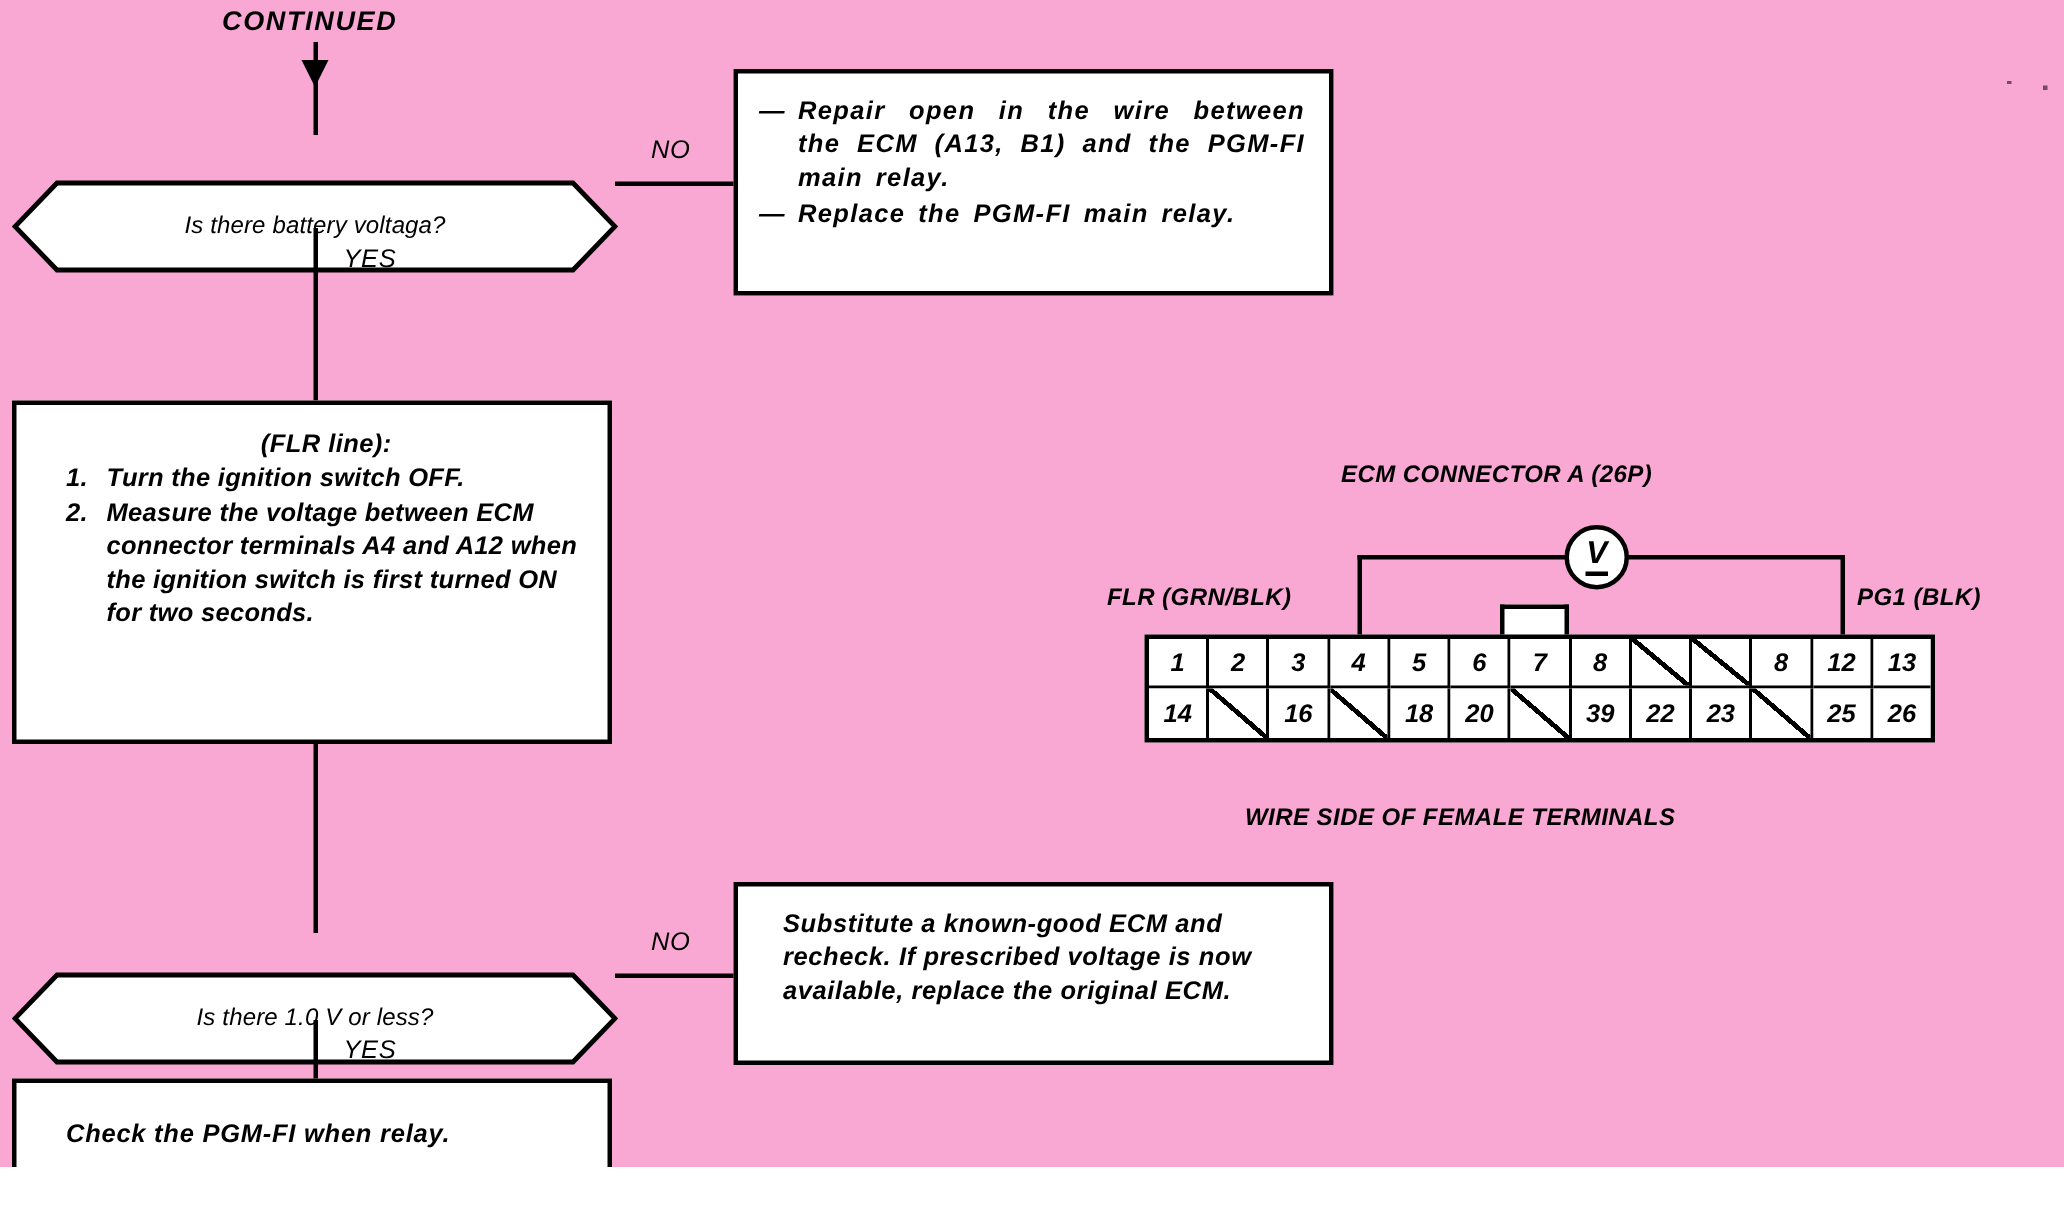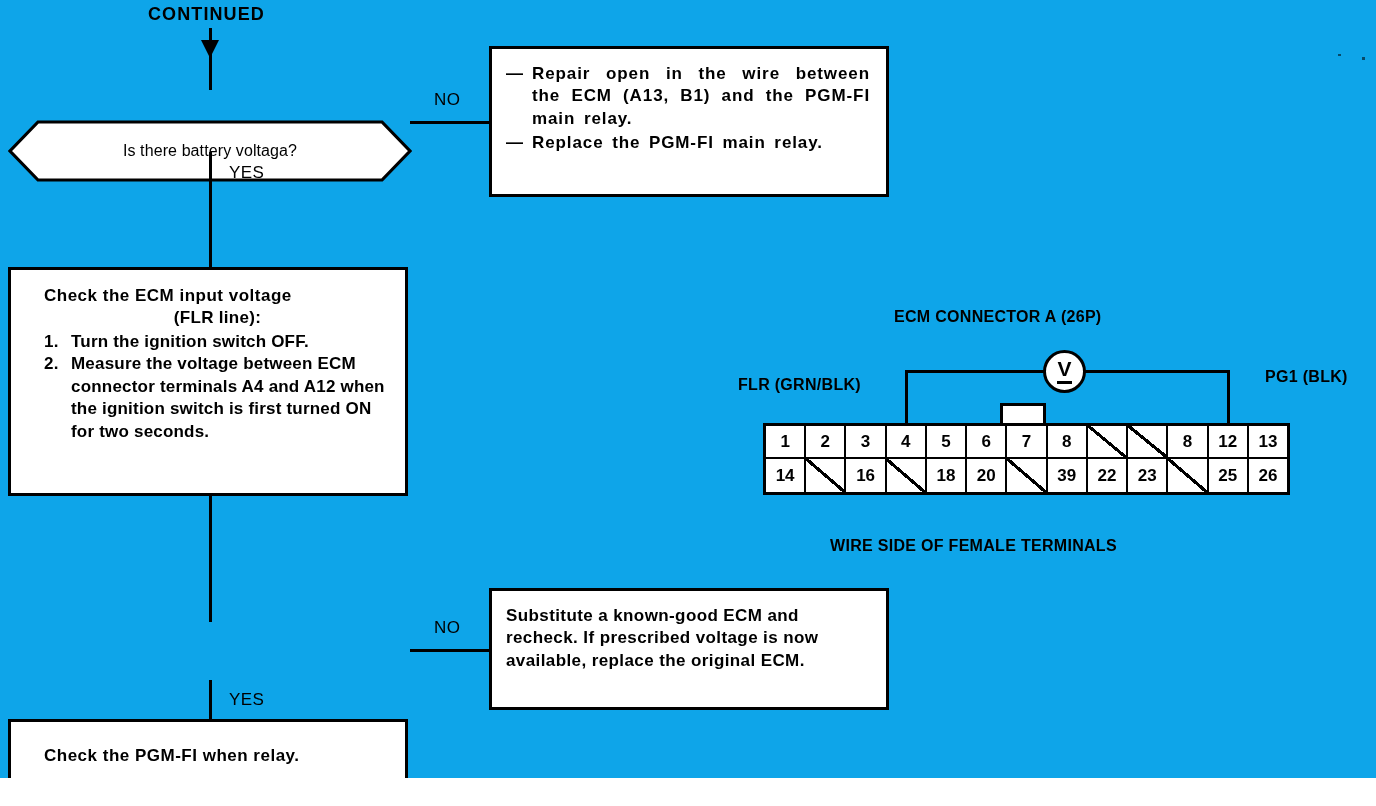--- a/index.html
+++ b/index.html
@@ -8,22 +8,23 @@
     background: #ffffff;
   }
   body {
     font-family: "Liberation Sans", sans-serif;
     color: #000000;
   }
   #canvas {
     position: relative;
     width: 1376px;
     height: 778px;
-    background: #0ea5e9;
+    background: #f9a8d4;
     overflow: hidden;
+    font-style: italic;
   }
   .abs { position: absolute; }
 
   
   .hline { background: #000; height: 3px; }
   .vline { background: #000; width: 3px; }
 
   
   .box {
     border: 3px solid #000;
@@ -220,44 +221,49 @@
         <li class="dashrow">
           <span class="dash">—</span>
           <span class="dtext spaced">Replace the PGM-FI main relay.</span>
         </li>
       </ul>
     </div>
   </div>
 
   <div class="abs box" style="left:8px; top:267px; width:400px; height:229px;">
     <div class="box-text" style="padding:15px 14px 0 33px;">
-      <div style="letter-spacing:0.5px;">Check the ECM input voltage</div>
       <div style="letter-spacing:0.3px;text-align:center;">(FLR line):</div>
       <div class="numrow" style="margin-top:1px;">
         <span class="num">1.</span>
         <span class="ntext">Turn the ignition switch OFF.</span>
       </div>
       <div class="numrow">
         <span class="num">2.</span>
         <span class="ntext">Measure the voltage between ECM connector terminals A4 and A12 when the ignition switch is first turned ON for two seconds.</span>
       </div>
     </div>
   </div>
 
   <div class="abs vline" style="left:209px; top:496px; height:126px;"></div>
 
+  <div class="abs hex" style="left:8px; top:620px; width:404px; height:62px;">
+    <svg width="404" height="62" viewBox="0 0 404 62">
+      <polygon points="30,2 374,2 402,31 374,60 30,60 2,31" fill="#ffffff" stroke="#000000" stroke-width="3.2"></polygon>
+    </svg>
+    <div class="hex-label" style="top:22px;">Is there 1.0 V or less?</div>
+  </div>
 
   <div class="abs hline" style="left:410px; top:649px; width:80px;"></div>
   <div class="abs branch-label" style="left:434px; top:618px;">NO</div>
 
   <div class="abs vline" style="left:209px; top:680px; height:40px;"></div>
   <div class="abs branch-label" style="left:229px; top:690px;">YES</div>
 
   <div class="abs box" style="left:489px; top:588px; width:400px; height:122px;">
-    <div class="box-text" style="padding:14px 18px 0 14px; letter-spacing:0.4px;">Substitute a known-good ECM and recheck. If prescribed voltage is now available, replace the original ECM.</div>
+    <div class="box-text" style="padding:14px 18px 0 30px; letter-spacing:0.4px;">Substitute a known-good ECM and recheck. If prescribed voltage is now available, replace the original ECM.</div>
   </div>
 
   <div class="abs box" style="left:8px; top:719px; width:400px; height:80px;">
     <div class="box-text" style="padding:23px 14px 0 33px; letter-spacing:0.5px;">Check the PGM-FI when relay.</div>
   </div>
 
   <div class="abs heading" style="left:894px; top:308px;">ECM CONNECTOR A (26P)</div>
 
   <div class="abs vline" style="left:905px; top:370px; height:56px;"></div>
 
@@ -265,22 +271,22 @@
 
   <div class="abs hline" style="left:1085px; top:370px; width:145px;"></div>
 
   <div class="abs vline" style="left:1227px; top:370px; height:56px;"></div>
 
   <div class="voltmeter" style="left:1043px; top:350px; width:43px; height:43px;">
     <div class="vglyph">V</div>
     <div class="vbar"></div>
   </div>
 
-  <div class="abs heading" style="left:738px; top:376px;">FLR (GRN/BLK)</div>
-  <div class="abs heading" style="left:1238px; top:368px;margin-left:27px;">PG1 (BLK)</div>
+  <div class="abs heading" style="left:738px; top:390px;">FLR (GRN/BLK)</div>
+  <div class="abs heading" style="left:1238px; top:390px;">PG1 (BLK)</div>
 
   <div class="pintab" style="left:1000px; top:403px; width:46px; height:22px;"></div>
 
   <div class="pingrid" style="left:763px; top:423px; width:527px; height:72px;">
     <div class="pinrow top">
       <div class="pincell">
           <span>1</span>
         </div>
       <div class="pincell">
           <span>2</span>

